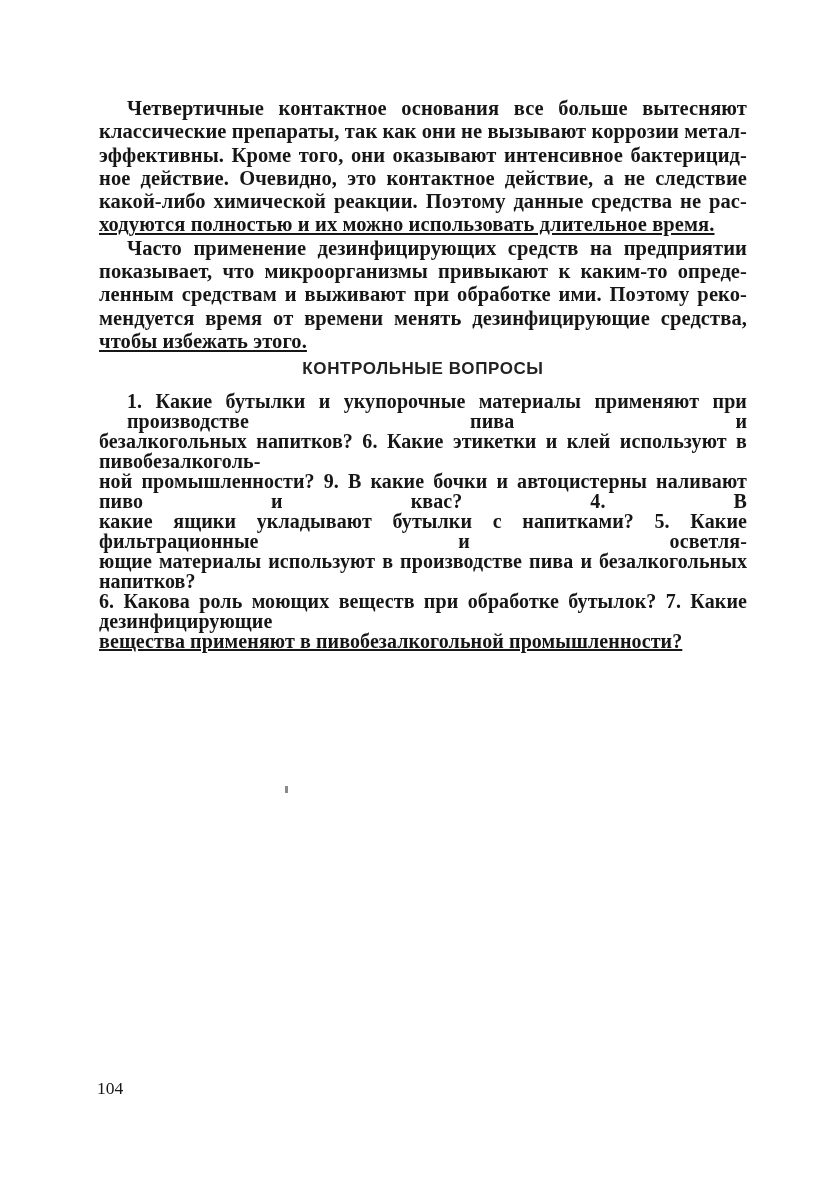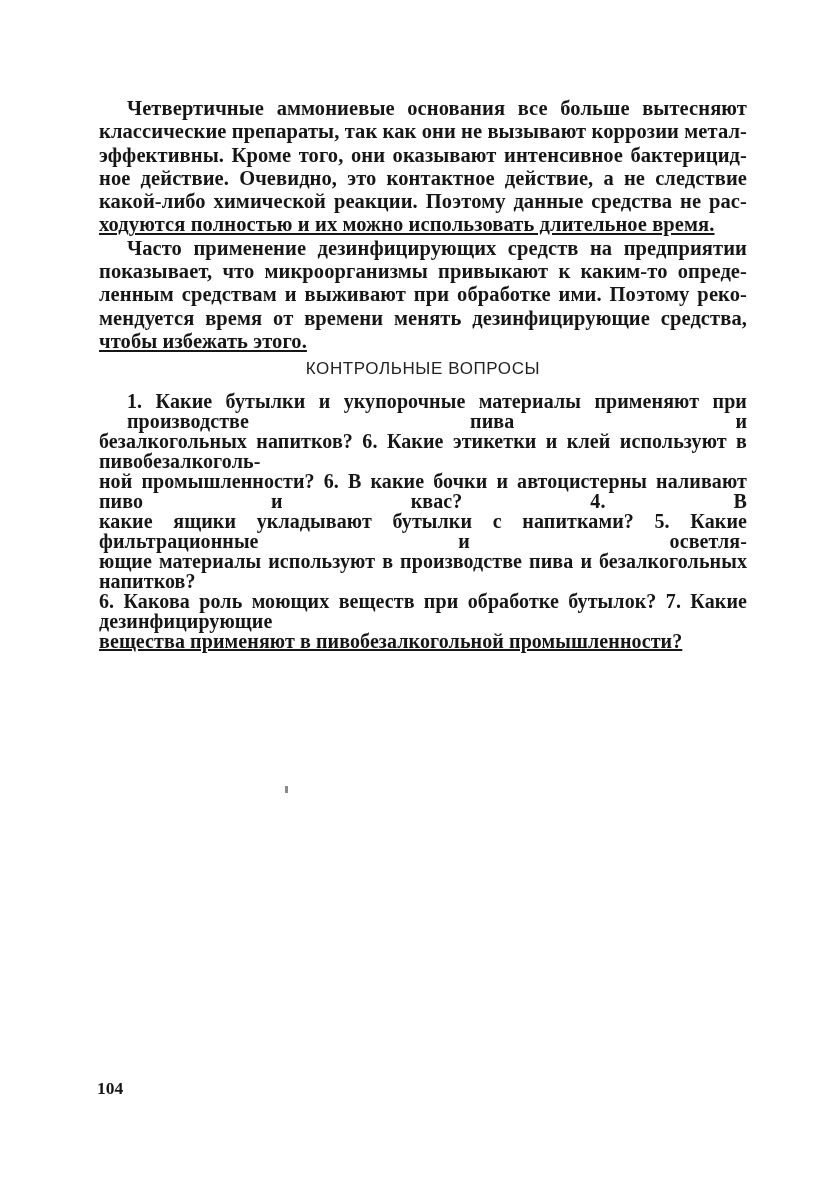--- a/index.html
+++ b/index.html
@@ -26,77 +26,77 @@
   }
   .line {
     text-align: justify;
     text-align-last: justify;
   }
   .line.first { padding-left: 28px; box-sizing: border-box; }
   .line.last  { text-align-last: left; text-decoration: underline; }
   .heading {
     font-family: "Liberation Sans", sans-serif;
     font-size: 17px;
-    font-weight: 400;
+    font-weight: 700;
     letter-spacing: 0.6px;
     color: #222222;
     text-align: center;
     margin: 6px 0 12px 0;
   }
   .questions {
     font-size: 20px;
     line-height: 20px;
     font-weight: 600;
     letter-spacing: 0.1px;
   }
   .page-number {
     position: absolute;
     left: 97px;
     top: 1078px;
     font-size: 17.5px;
-    font-weight: 700;
+    font-weight: 400;
   }
   .speck {
     position: absolute;
     left: 285px;
     top: 786px;
     width: 3px;
     height: 7px;
     background: #8a8a8a;
   }
 </style>
 </head>
 <body>
 
 <div class="page">
   <main class="content">
     <section class="body-text">
       <div class="para">
-          <div class="line first">Четвертичные аммониевые основания все больше вытесняют</div>
+          <div class="line first">Четвертичные контактное основания все больше вытесняют</div>
           <div class="line">классические препараты, так как они не вызывают коррозии метал-</div>
           <div class="line">эффективны. Кроме того, они оказывают интенсивное бактерицид-</div>
           <div class="line">ное действие. Очевидно, это контактное действие, а не следствие</div>
           <div class="line">какой-либо химической реакции. Поэтому данные средства не рас-</div>
           <div class="line last">ходуются полностью и их можно использовать длительное время.</div>
         </div>
       <div class="para">
           <div class="line first">Часто применение дезинфицирующих средств на предприятии</div>
           <div class="line">показывает, что микроорганизмы привыкают к каким-то опреде-</div>
           <div class="line">ленным средствам и выживают при обработке ими. Поэтому реко-</div>
           <div class="line">мендуется время от времени менять дезинфицирующие средства,</div>
           <div class="line last">чтобы избежать этого.</div>
         </div>
     </section>
 
     <h2 class="heading">КОНТРОЛЬНЫЕ ВОПРОСЫ</h2>
 
     <section class="questions">
         <div class="line first">1. Какие бутылки и укупорочные материалы применяют при производстве пива и</div>
         <div class="line">безалкогольных напитков? 6. Какие этикетки и клей используют в пивобезалкоголь-</div>
-        <div class="line">ной промышленности? 6. В какие бочки и автоцистерны наливают пиво и квас? 4. В</div>
+        <div class="line">ной промышленности? 9. В какие бочки и автоцистерны наливают пиво и квас? 4. В</div>
         <div class="line">какие ящики укладывают бутылки с напитками? 5. Какие фильтрационные и осветля-</div>
         <div class="line">ющие материалы используют в производстве пива и безалкогольных напитков?</div>
         <div class="line">6. Какова роль моющих веществ при обработке бутылок? 7. Какие дезинфицирующие</div>
         <div class="line last">вещества применяют в пивобезалкогольной промышленности?</div>
       </section>
   </main>
 
   <div class="speck"></div>
 
   <div class="page-number">104</div>

